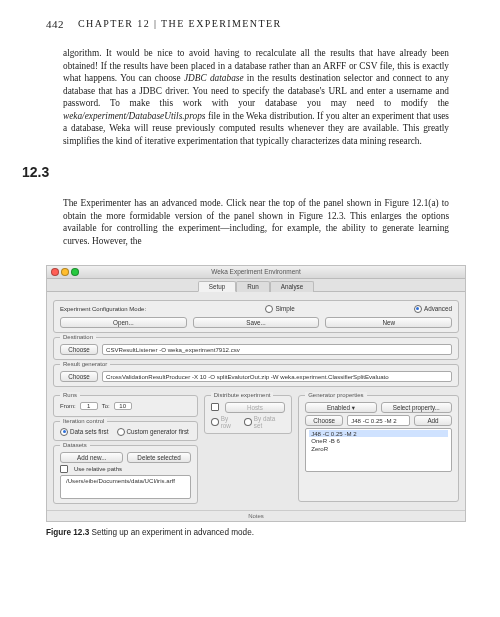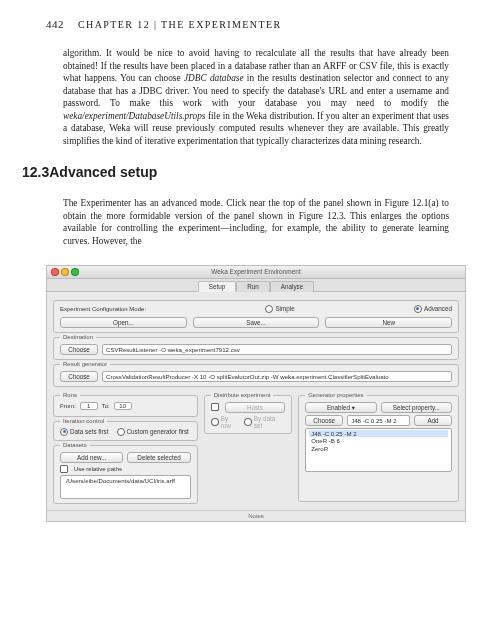--- a/index.html
+++ b/index.html
@@ -10,21 +10,21 @@
     font-family: Georgia, 'Times New Roman', serif;
     color: #222;
   }
   .page {
     padding: 18px 34px 20px 46px;
     box-sizing: border-box;
     width: 500px;
   }
   .top-line {
     display: flex;
-    align-items: flex-end;
+    align-items: flex-start;
     gap: 14px;
     margin-bottom: 6px;
   }
   .page-num {
     font-family: Georgia, serif;
     font-size: 11px;
     letter-spacing: 0.5px;
   }
   .chap-header {
     font-family: Georgia, serif;
@@ -245,21 +245,20 @@
 
   <div class="top-line">
     <span class="page-num">442</span>
     <span class="chap-header">CHAPTER 12 | THE EXPERIMENTER</span>
   </div>
 
   <p class="para" id="para1">algorithm. It would be nice to avoid having to recalculate all the results that have already been obtained! If the results have been placed in a database rather than an ARFF or CSV file, this is exactly what happens. You can choose <em>JDBC data­base</em> in the results destination selector and connect to any database that has a JDBC driver. You need to specify the database's URL and enter a username and password. To make this work with your database you may need to modify the <em>weka/experiment/DatabaseUtils.props</em> file in the Weka distribution. If you alter an experiment that uses a database, Weka will reuse previously computed results whenever they are available. This greatly simplifies the kind of iterative experi­mentation that typically characterizes data mining research.</p>
 
   <div class="sec-row">
     <span class="sec-num">12.3</span>
-    <span class="sec-title">Advanced setup</span>
   </div>
 
   <p class="para">The Experimenter has an advanced mode. Click near the top of the panel shown in Figure 12.1(a) to obtain the more formidable version of the panel shown in Figure 12.3. This enlarges the options available for controlling the experiment—including, for example, the ability to generate learning curves. However, the</p>
 
   <div class="fig">
     <div class="fig-titlebar">
       <div class="traffic">
         <span class="close-dot"></span>
         <span class="min-dot"></span>
         <span class="zoom-dot"></span>
@@ -393,14 +392,18 @@
               <div class="stack-item">ZeroR</div>
             </div>
           </div>
         </div>
       </div>
 
       <div class="notes-label">Notes</div>
     </div>
   </div>
 
+  <div class="figure-caption">
+    <span class="cap-num">Figure 12.3</span>
+    <span>Setting up an experiment in advanced mode.</span>
+  </div>
 
 </div>
 
 </body></html>

